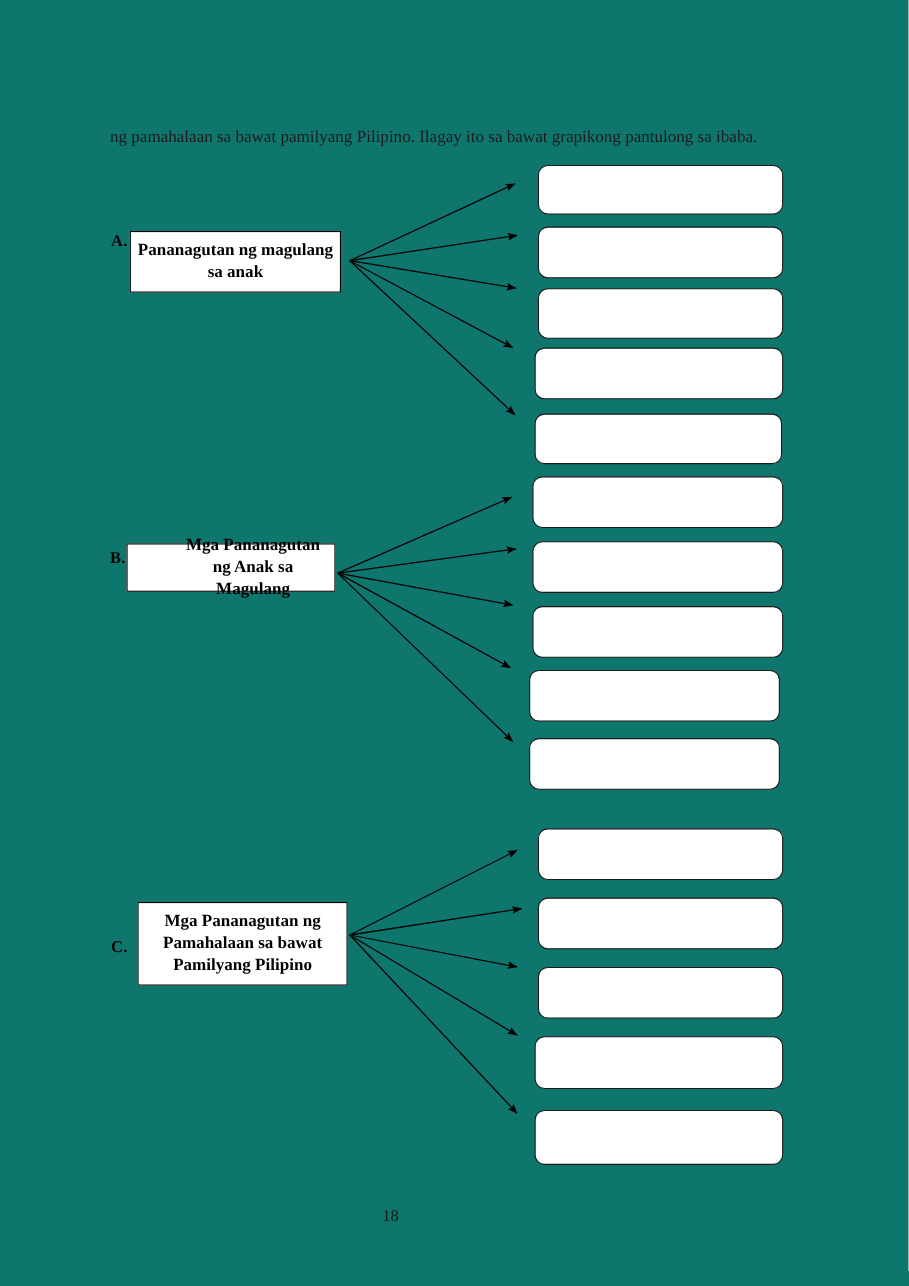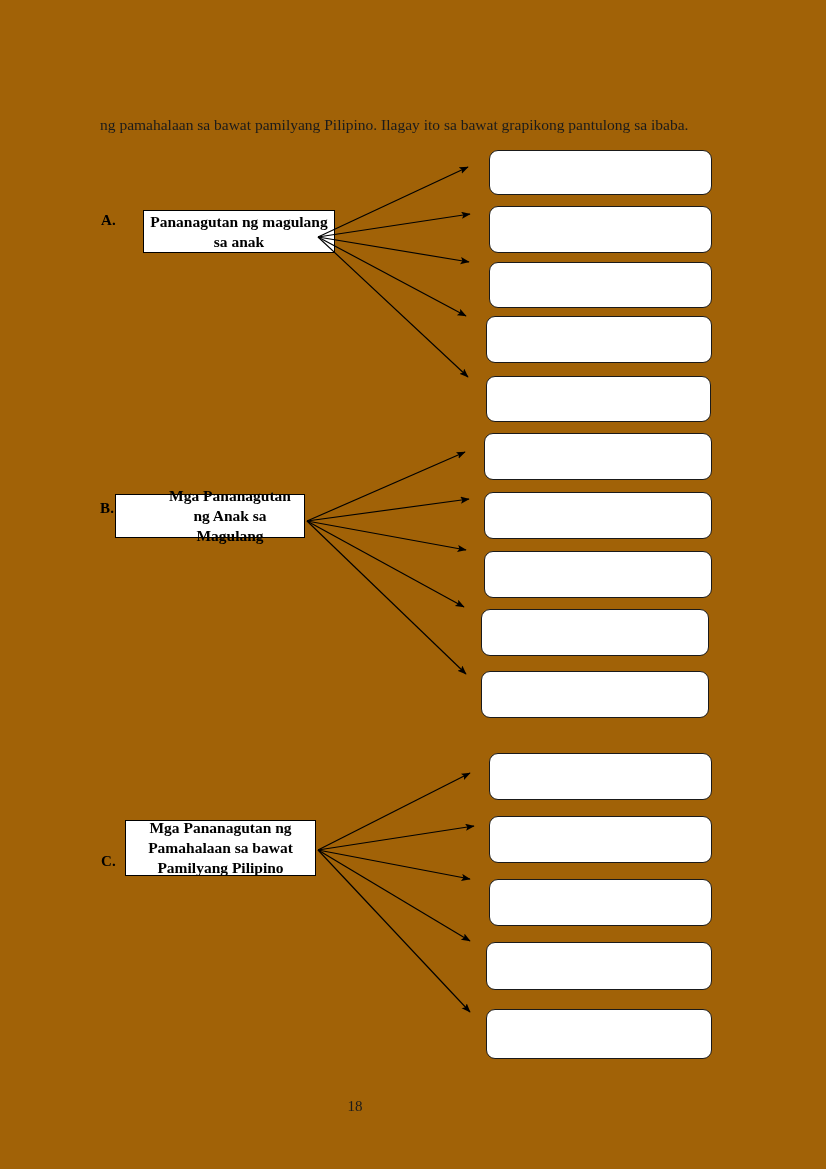--- a/index.html
+++ b/index.html
@@ -9,21 +9,21 @@
     background: #ffffff;
   }
   body {
     font-family: "Liberation Serif", "DejaVu Serif", serif;
     color: #000000;
   }
   #page {
     position: relative;
     width: 826px;
     height: 1169px;
-    background: #a16207;
+    background: #0f766e;
     overflow: hidden;
   }
 
   
   #intro {
     position: absolute;
     left: 100px;
     top: 96px;
     width: 640px;
     font-size: 15.5px;
@@ -108,21 +108,21 @@
 </style>
 </head>
 <body>
 
 <div id="page">
 
   <p id="intro">ng pamahalaan sa bawat pamilyang Pilipino. Ilagay ito sa bawat grapikong pantulong sa ibaba.</p>
 
   <div class="section-letter" style="left:101px; top:212px;">A.</div>
 
-  <div class="source-box" style="left:143px; top:210px; width:192px; height:43px;">
+  <div class="source-box" style="left:118px; top:210px; width:192px; height:56px;">
     <span class="lbl">Pananagutan ng magulang sa anak</span>
   </div>
 
   <div class="answer-box" style="left:489px; top:150px; width:223px; height:45px;"></div>
   <div class="answer-box" style="left:489px; top:206px; width:223px; height:47px;"></div>
   <div class="answer-box" style="left:489px; top:262px; width:223px; height:46px;"></div>
   <div class="answer-box" style="left:486px; top:316px; width:226px; height:47px;"></div>
   <div class="answer-box" style="left:486px; top:376px; width:225px; height:46px;"></div>
 
   <div class="section-letter" style="left:100px; top:500px;">B.</div>
@@ -132,21 +132,21 @@
   </div>
 
   <div class="answer-box" style="left:484px; top:433px; width:228px; height:47px;"></div>
   <div class="answer-box" style="left:484px; top:492px; width:228px; height:47px;"></div>
   <div class="answer-box" style="left:484px; top:551px; width:228px; height:47px;"></div>
   <div class="answer-box" style="left:481px; top:609px; width:228px; height:47px;"></div>
   <div class="answer-box" style="left:481px; top:671px; width:228px; height:47px;"></div>
 
   <div class="section-letter" style="left:101px; top:853px;">C.</div>
 
-  <div class="source-box" style="left:125px; top:820px; width:191px; height:56px;">
+  <div class="source-box" style="left:125px; top:820px; width:191px; height:76px;">
     <span class="lbl">Mga Pananagutan ng Pamahalaan sa bawat Pamilyang Pilipino</span>
   </div>
 
   <div class="answer-box" style="left:489px; top:753px; width:223px; height:47px;"></div>
   <div class="answer-box" style="left:489px; top:816px; width:223px; height:47px;"></div>
   <div class="answer-box" style="left:489px; top:879px; width:223px; height:47px;"></div>
   <div class="answer-box" style="left:486px; top:942px; width:226px; height:48px;"></div>
   <div class="answer-box" style="left:486px; top:1009px; width:226px; height:50px;"></div>
 
   <svg id="arrows" viewBox="0 0 826 1169">

